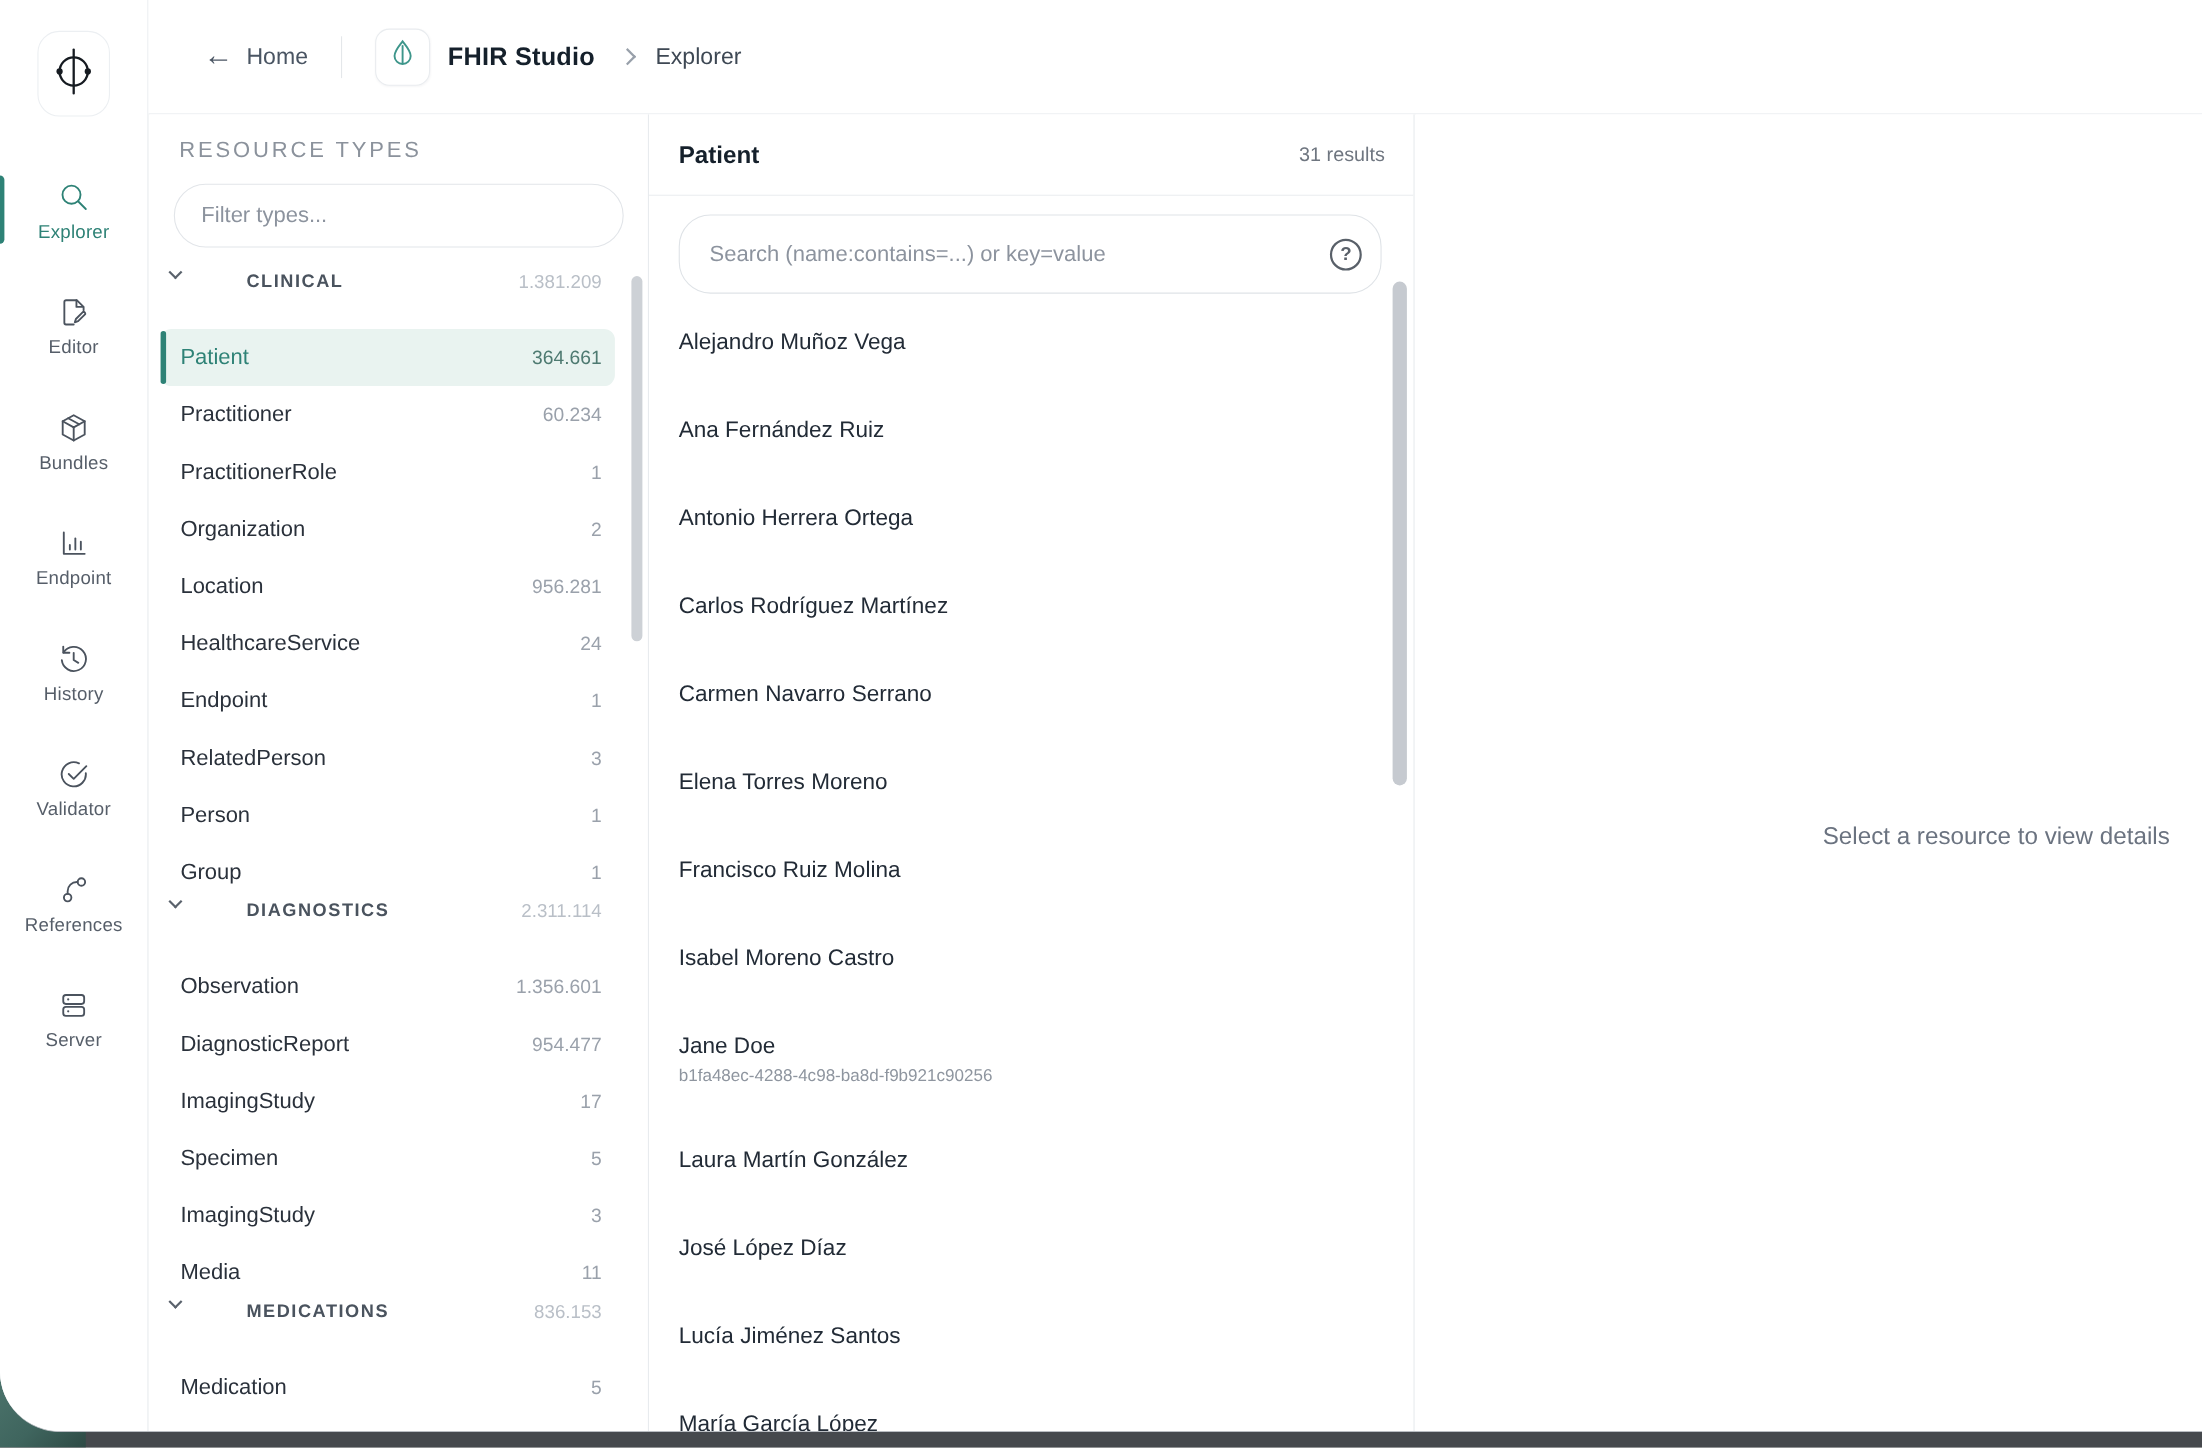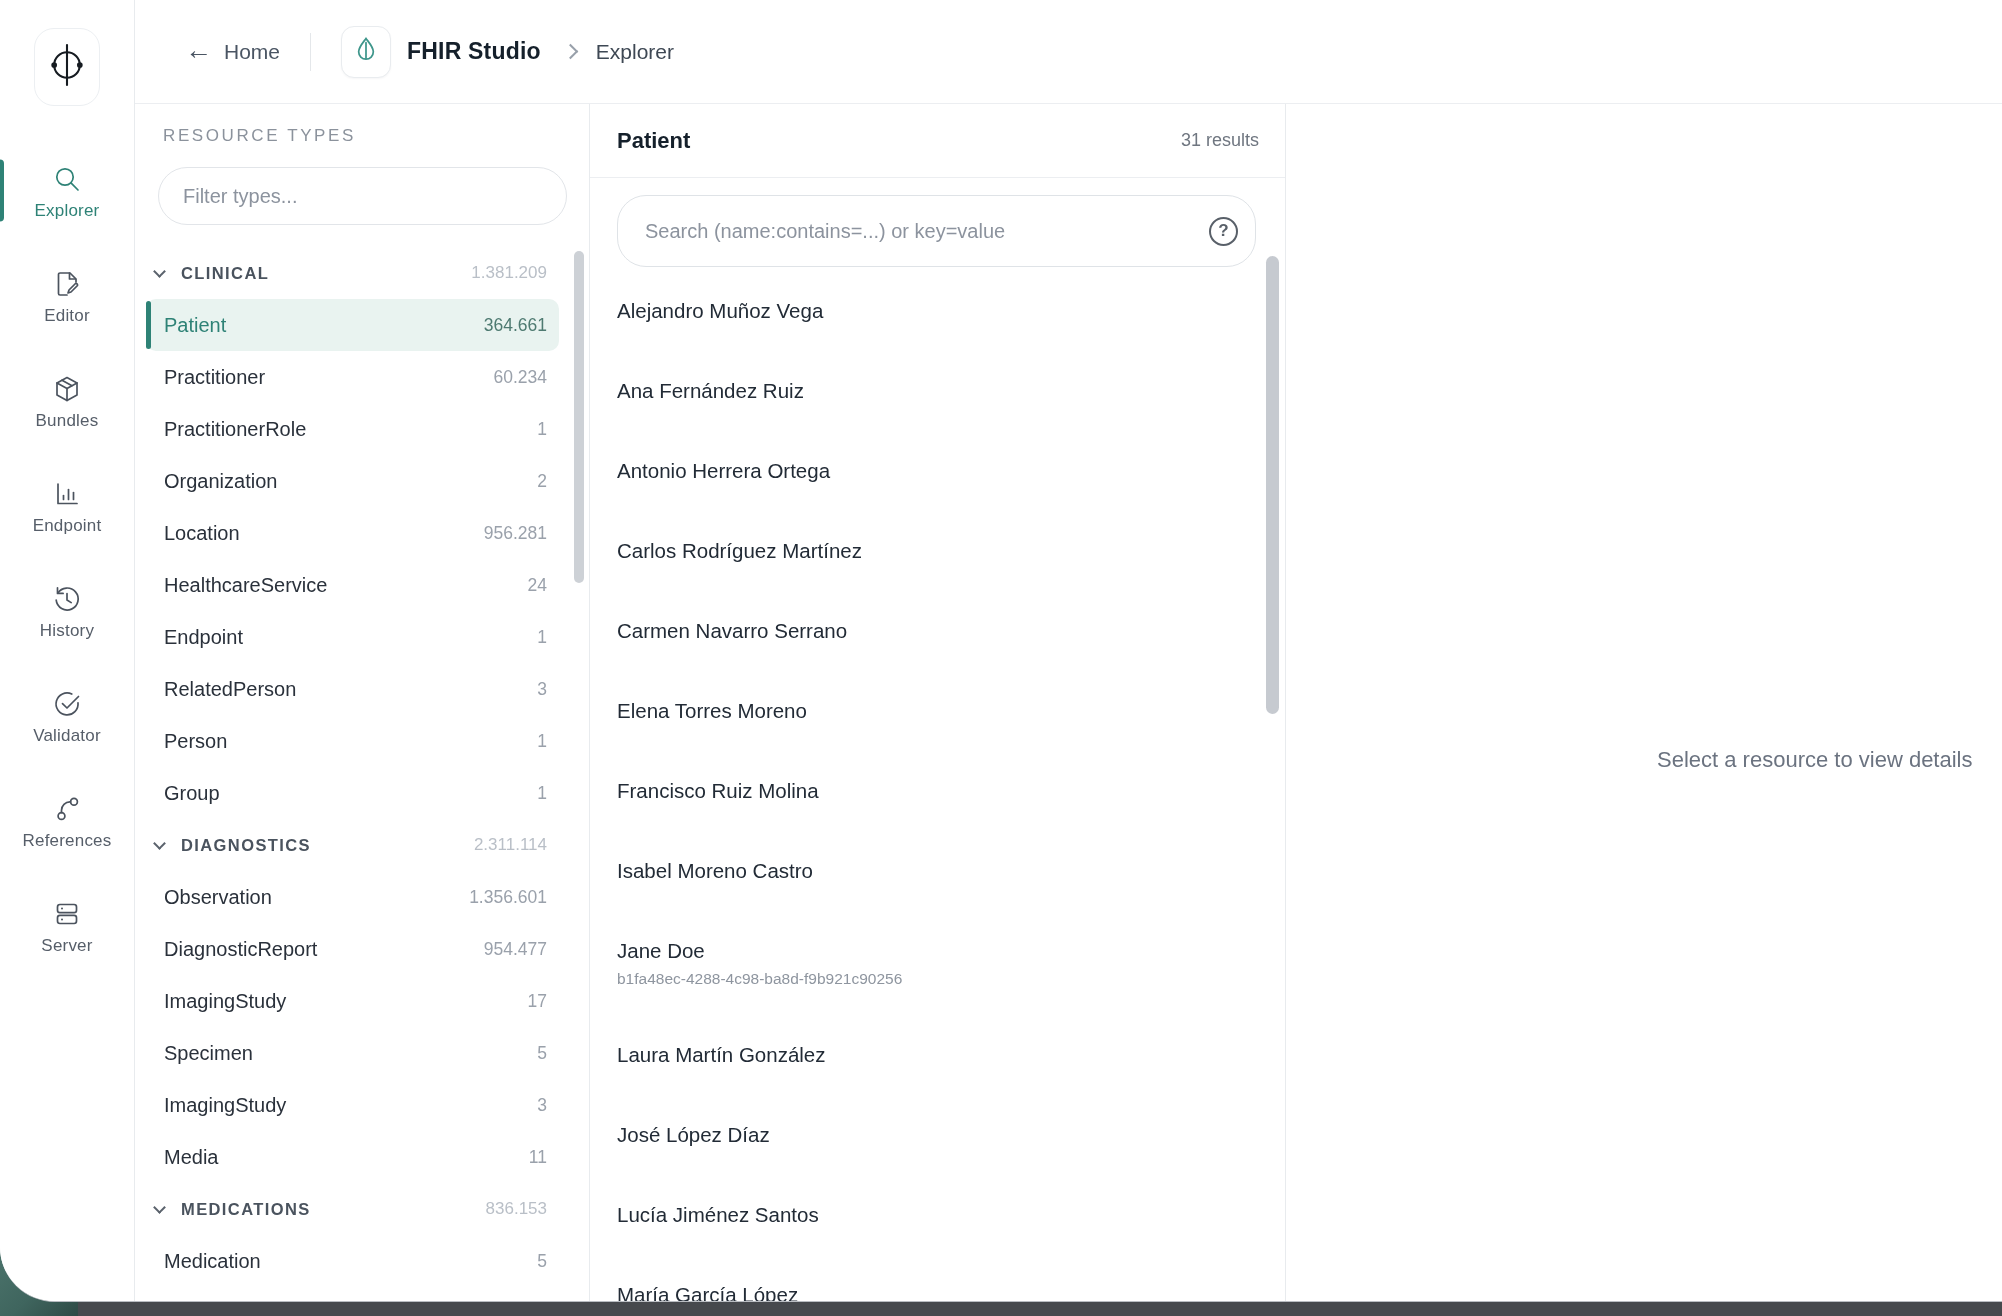--- a/index.html
+++ b/index.html
@@ -42,27 +42,27 @@
     display:flex; align-items:center; justify-content:center; box-shadow:0 1px 2px rgba(20,30,40,.04); }
   .logo-chip svg { width:22px; height:30px; stroke:#3E968B; fill:none; stroke-width:1.9; stroke-linecap:round; }
   .tb-title { font-size:23px; font-weight:bold; color:#15202B; margin-left:16px; letter-spacing:.2px; }
   .crumb-chev { width:11px; height:11px; border-right:2.2px solid #98A0AA; border-bottom:2.2px solid #98A0AA;
     transform:rotate(-45deg); margin:0 20px 0 24px; }
   .tb-page { font-size:21px; color:#3E4854; }
 
   
   .res-panel { position:absolute; left:136px; top:104px; width:454px; height:1198px; background:#fff;
     border-right:1px solid #E8EBEE; overflow:hidden; }
-  .res-title { position:absolute; top:22px; left:27px; font-size:17px; color:#8B929C; letter-spacing:2.6px; }
+  .res-title { position:absolute; top:22px; left:27px; font-size:20px; color:#8B929C; letter-spacing:2.6px; }
   .filter-input { position:absolute; top:63px; left:22px; width:409px; height:58px; border:1.5px solid #E2E5E9;
     border-radius:29px; padding:0 24px; font-size:20px; color:#2A313B; outline:none;
     font-family:"Liberation Sans","DejaVu Sans",sans-serif; background:#fff; }
   .filter-input::placeholder { color:#8C939E; }
   .res-list { position:absolute; top:143px; left:0; width:100%; }
-  .sec-row { height:52px; display:flex; align-items:center; padding:0 42px 0 19px; cursor:pointer; }
+  .sec-row { height:52px; display:flex; padding:0 42px 0 19px; cursor:pointer;gap:43px; }
   .sec-chev { width:9px; height:9px; border-right:2px solid #5A626C; border-bottom:2px solid #5A626C;
     transform:rotate(45deg); margin-top:-4px; flex:0 0 auto; }
   .sec-label { font-size:16.5px; font-weight:bold; color:#4A535E; letter-spacing:1.4px; margin-left:17px; }
   .sec-count { margin-left:auto; font-size:17px; color:#B9BFC7; }
   .res-row { position:relative; height:52px; margin:0 30px 0 10px; display:flex; align-items:center;
     padding:0 12px 0 18px; border-radius:10px; cursor:pointer; }
   .res-name { font-size:20px; color:#2A313B; }
   .res-count { margin-left:auto; font-size:17.5px; color:#9AA1AB; }
   .res-row.selected { background:var(--accent-bg); }
   .res-row.selected::before { content:""; position:absolute; left:0; top:2px; bottom:2px; width:4.5px;

